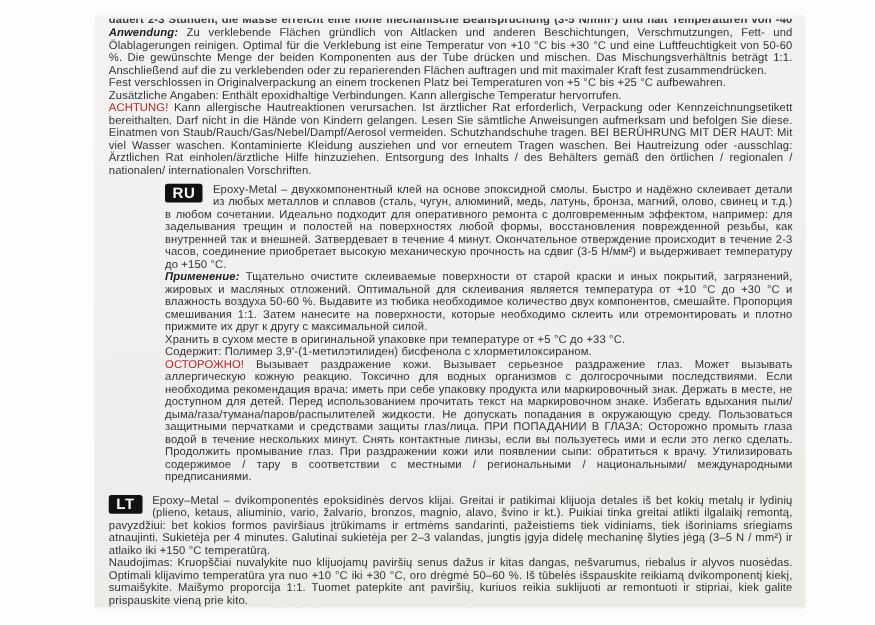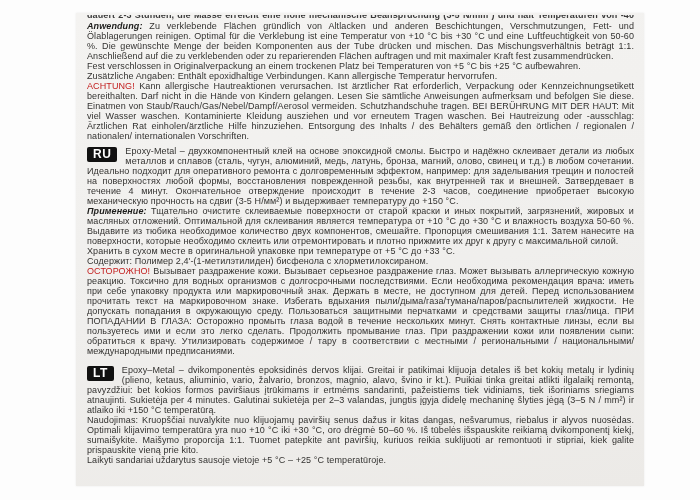--- a/index.html
+++ b/index.html
@@ -41,21 +41,21 @@
     height: 5px;
     overflow: hidden;
     margin-bottom: 1px;
   }
   .clip-line .txt {
     margin-top: -5px;
     color: #3a3a3a;
     font-weight: bold;
     text-align: justify;
   }
-  .sec-ru { margin-top: 5px; }
+  .sec-ru { margin-top: 5px; margin-left: 45px; }
   .sec-lt { margin-top: 9px; }
   .lead { color: #1d1d1b; font-style: italic; }
   .warn {
     color: #c32020;
     font-weight: normal;
   }
   .lang-badge {
     float: left;
     background: #111111;
     color: #ffffff;
@@ -82,21 +82,21 @@
       <p class="txt"><b class="lead">Anwendung:</b> <span>Zu verklebende Flächen gründlich von Altlacken und anderen Beschichtungen, Verschmutzungen, Fett- und Ölablagerungen reinigen. Optimal für die Verklebung ist eine Temperatur von +10 °C bis +30 °C und eine Luftfeuchtigkeit von 50-60 %. Die gewünschte Menge der beiden Komponenten aus der Tube drücken und mischen. Das Mischungsverhältnis beträgt 1:1. Anschließend auf die zu verklebenden oder zu reparierenden Flächen auftragen und mit maximaler Kraft fest zusammendrücken.</span></p>
       <p class="txt">Fest verschlossen in Originalverpackung an einem trockenen Platz bei Temperaturen von +5 °C bis +25 °C aufbewahren.</p>
       <p class="txt">Zusätzliche Angaben: Enthält epoxidhaltige Verbindungen. Kann allergische Temperatur hervorrufen.</p>
       <p class="txt"><b class="warn">ACHTUNG!</b> <span>Kann allergische Hautreaktionen verursachen. Ist ärztlicher Rat erforderlich, Verpackung oder Kennzeichnungsetikett bereithalten. Darf nicht in die Hände von Kindern gelangen. Lesen Sie sämtliche Anweisungen aufmerksam und befolgen Sie diese. Einatmen von Staub/Rauch/Gas/Nebel/Dampf/Aerosol vermeiden. Schutzhandschuhe tragen. BEI BERÜHRUNG MIT DER HAUT: Mit viel Wasser waschen. Kontaminierte Kleidung ausziehen und vor erneutem Tragen waschen. Bei Hautreizung oder -ausschlag: Ärztlichen Rat einholen/ärztliche Hilfe hinzuziehen. Entsorgung des Inhalts / des Behälters gemäß den örtlichen / regionalen / nationalen/ internationalen Vorschriften.</span></p>
     </section>
 
     <section class="sec sec-ru">
       <p class="txt"><span class="lang-badge">RU</span><span>Epoxy-Metal – двухкомпонентный клей на основе эпоксидной смолы. Быстро и надёжно склеивает детали из любых металлов и сплавов (сталь, чугун, алюминий, медь, латунь, бронза, магний, олово, свинец и т.д.) в любом сочетании. Идеально подходит для оперативного ремонта с долговременным эффектом, например: для заделывания трещин и полостей на поверхностях любой формы, восстановления поврежденной резьбы, как внутренней так и внешней. Затвердевает в течение 4 минут. Окончательное отверждение происходит в течение 2-3 часов, соединение приобретает высокую механическую прочность на сдвиг (3-5 Н/мм²) и выдерживает температуру до +150 °C.</span></p>
       <p class="txt"><b class="lead">Применение:</b> <span>Тщательно очистите склеиваемые поверхности от старой краски и иных покрытий, загрязнений, жировых и масляных отложений. Оптимальной для склеивания является температура от +10 °C до +30 °C и влажность воздуха 50-60 %. Выдавите из тюбика необходимое количество двух компонентов, смешайте. Пропорция смешивания 1:1. Затем нанесите на поверхности, которые необходимо склеить или отремонтировать и плотно прижмите их друг к другу с максимальной силой.</span></p>
       <p class="txt">Хранить в сухом месте в оригинальной упаковке при температуре от +5 °C до +33 °C.</p>
-      <p class="txt">Содержит: Полимер 2,4'-(1-метилэтилиден) бисфенола с хлорметилоксираном.</p>
+      <p class="txt">Содержит: Полимер 3,9'-(1-метилэтилиден) бисфенола с хлорметилоксираном.</p>
       <p class="txt"><b class="warn">ОСТОРОЖНО!</b> <span>Вызывает раздражение кожи. Вызывает серьезное раздражение глаз. Может вызывать аллергическую кожную реакцию. Токсично для водных организмов с долгосрочными последствиями. Если необходима рекомендация врача: иметь при себе упаковку продукта или маркировочный знак. Держать в месте, не доступном для детей. Перед использованием прочитать текст на маркировочном знаке. Избегать вдыхания пыли/дыма/газа/тумана/паров/распылителей жидкости. Не допускать попадания в окружающую среду. Пользоваться защитными перчатками и средствами защиты глаз/лица. ПРИ ПОПАДАНИИ В ГЛАЗА: Осторожно промыть глаза водой в течение нескольких минут. Снять контактные линзы, если вы пользуетесь ими и если это легко сделать. Продолжить промывание глаз. При раздражении кожи или появлении сыпи: обратиться к врачу. Утилизировать содержимое / тару в соответствии с местными / региональными / национальными/ международными предписаниями.</span></p>
     </section>
 
     <section class="sec sec-lt">
       <p class="txt"><span class="lang-badge">LT</span><span>Epoxy–Metal – dvikomponentės epoksidinės dervos klijai. Greitai ir patikimai klijuoja detales iš bet kokių metalų ir lydinių (plieno, ketaus, aliuminio, vario, žalvario, bronzos, magnio, alavo, švino ir kt.). Puikiai tinka greitai atlikti ilgalaikį remontą, pavyzdžiui: bet kokios formos paviršiaus įtrūkimams ir ertmėms sandarinti, pažeistiems tiek vidiniams, tiek išoriniams sriegiams atnaujinti. Sukietėja per 4 minutes. Galutinai sukietėja per 2–3 valandas, jungtis įgyja didelę mechaninę šlyties jėgą (3–5 N / mm²) ir atlaiko iki +150 °C temperatūrą.</span></p>
       <p class="txt">Naudojimas: Kruopščiai nuvalykite nuo klijuojamų paviršių senus dažus ir kitas dangas, nešvarumus, riebalus ir alyvos nuosėdas. Optimali klijavimo temperatūra yra nuo +10 °C iki +30 °C, oro drėgmė 50–60 %. Iš tūbelės išspauskite reikiamą dvikomponentį kiekį, sumaišykite. Maišymo proporcija 1:1. Tuomet patepkite ant paviršių, kuriuos reikia suklijuoti ar remontuoti ir stipriai, kiek galite prispauskite vieną prie kito.</p>
       <p class="txt">Laikyti sandariai uždarytus sausoje vietoje +5 °C – +25 °C temperatūroje.</p>
 
     </section>
 

